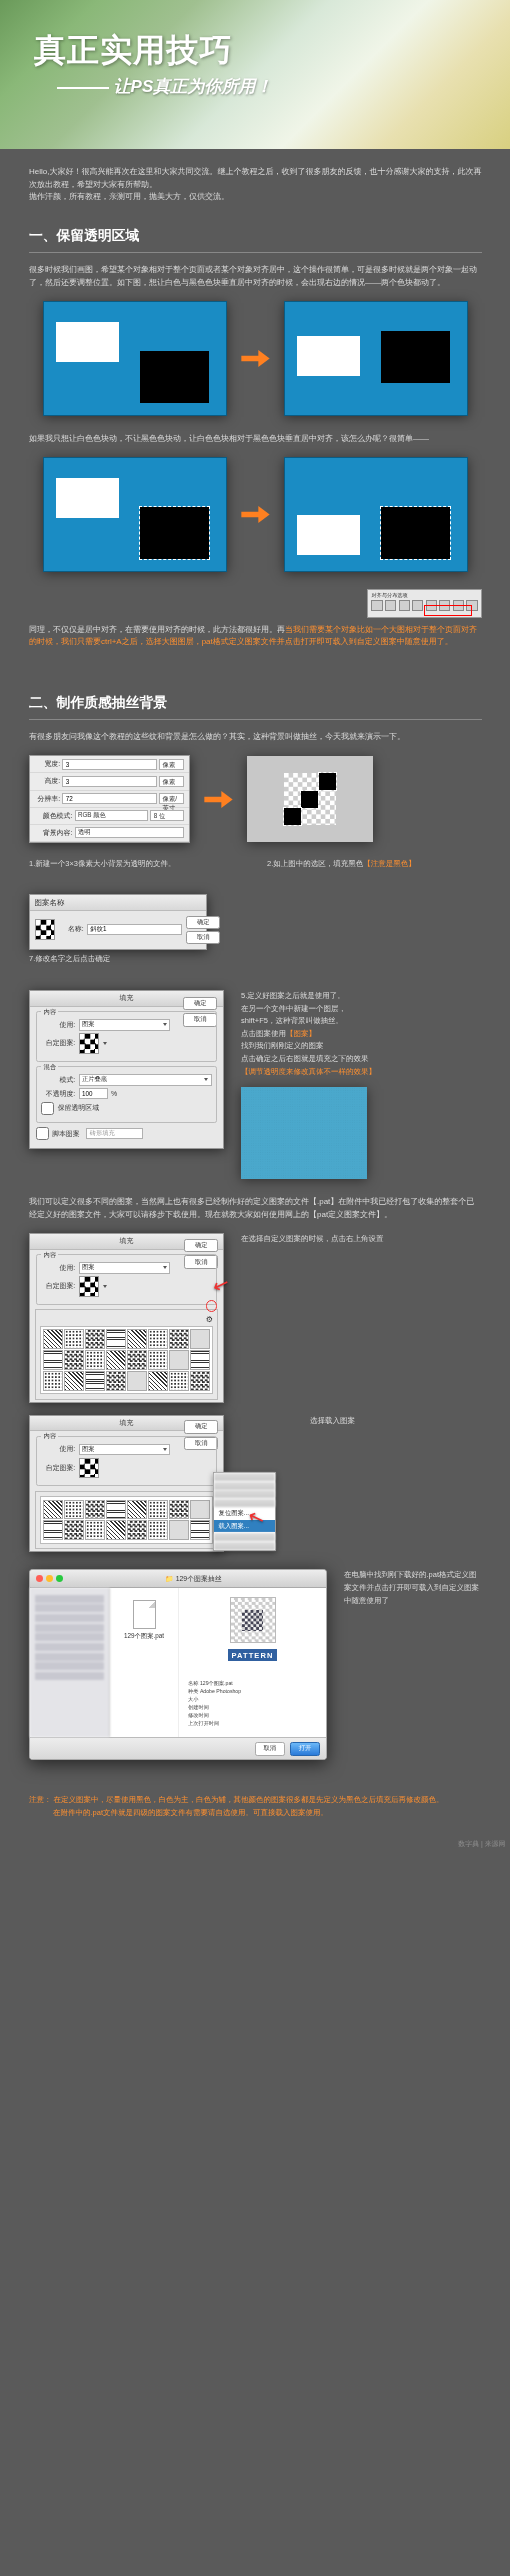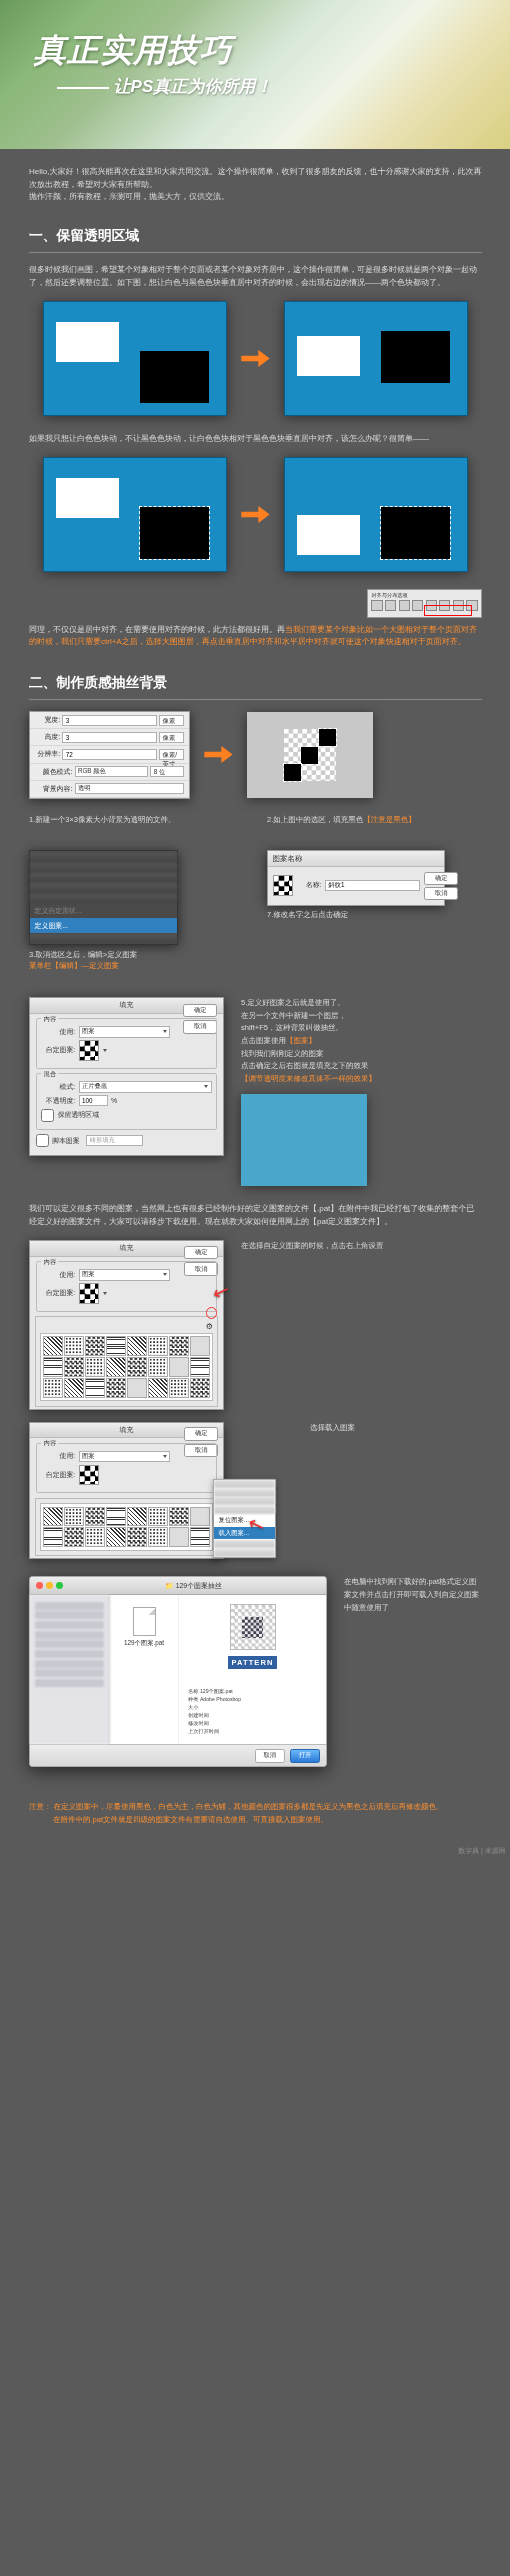--- a/index.html
+++ b/index.html
@@ -8,21 +8,20 @@
   
   .header {
     height: 149px;
     background: linear-gradient(135deg, #6a9a5a 0%, #8ab878 15%, #a0c090 30%, #d8e8d8 50%, #f0f5e8 65%, #e8e0b0 80%, #d8d080 100%);
     padding: 29px 0 0 34px;
     position: relative;
   }
   .title-main {
     font-size: 32px;
     font-weight: bold;
-    font-style: italic;
     color: #fff;
     text-shadow: 1.1px 1.1px 3.4px rgba(0,0,0,0.4);
     letter-spacing: 1.1px;
   }
   .title-sub {
     font-size: 17px;
     font-weight: bold;
     font-style: italic;
     color: #fff;
     text-shadow: 0.6px 0.6px 2.3px rgba(0,0,0,0.4);
@@ -246,21 +245,21 @@
 <div class="header">
   <div class="title-main">真正实用技巧</div>
   <div class="title-sub">
     <span class="title-line"></span><span>让PS真正为你所用！</span>
   </div>
 </div>
 
 <div class="content rel">
 
   <div class="intro">
-    <p>Hello,大家好！很高兴能再次在这里和大家共同交流。这个操作很简单，收到了很多朋友的反馈，也十分感谢大家的支持，此次再次放出教程，希望对大家有所帮助。</p>
+    <p>Hello,大家好！很高兴能再次在这里和大家共同交流。继上个教程之后，收到了很多朋友的反馈，也十分感谢大家的支持，此次再次放出教程，希望对大家有所帮助。</p>
     <p>抛作汗颜，所有教程，亲测可用，抛美大方，仅供交流。</p>
   </div>
 
   <h2 class="section-title">一、保留透明区域</h2>
   <p class="para">很多时候我们画图，希望某个对象相对于整个页面或者某个对象对齐居中，这个操作很简单，可是很多时候就是两个对象一起动了，然后还要调整位置。如下图，想让白色与黑色色块垂直居中对齐的时候，会出现右边的情况——两个色块都动了。</p>
 
   <div class="fig-row">
     <div class="blue-canvas">
       <div class="white-box" style="left:11.5px;top:20px;width:63px;height:40px"></div>
       <div class="black-box" style="right:17px;bottom:11.5px;width:69px;height:52px"></div>
@@ -304,24 +303,25 @@
         <div class="align-btn"></div>
         <div class="align-btn"></div>
         <div class="align-btn"></div>
         <div class="align-btn"></div>
         <div class="align-btn"></div>
       </div>
     </div>
   </div>
 
   <p class="para">
-    <span>同理，不仅仅是居中对齐，在需要使用对齐的时候，此方法都很好用。再</span><span class="highlight">当我们需要某个对象比如一个大图相对于整个页面对齐的时候，我们只需要ctrl+A之后，选择大图图层，再点击垂直居中对齐和水平居中对齐就可使这个对象快速相对于页面对齐。</span>
+    <span>同理，不仅仅是居中对齐，在需要使用对齐的时候，此方法都很好用。再</span><span class="highlight">当我们需要某个对象比如一个大图相对于整个页面对齐的时候，我们只需要ctrl+A之后，选择大图图层，pat格式定义图案文件并点击打开即可载入到自定义图案中随意使用了。</span>
   </p>
 
-  <h2 class="section-title" style="margin-top:25px">二、制作质感抽丝背景</h2>
+  <h2 class="section-title" style="margin-top:45px">二、制作质感抽丝背景</h2>
+  <p class="para">有很多朋友问我像这个教程的这些纹和背景是怎么做的？其实，这种背景叫做抽丝，今天我就来演示一下。</p>
 
   <div class="dialog-row">
     <div class="new-doc-dialog">
       <div class="dlg-row">
           <span class="lbl">宽度:</span>
           <input value="3" style="">
           <span class="unit">像素</span>
         </div>
       <div class="dlg-row">
           <span class="lbl">高度:</span>
@@ -358,36 +358,20 @@
   </div>
 
   <div class="two-col">
     <div class="col caption">1.新建一个3×3像素大小背景为透明的文件。</div>
     <div class="col caption">
       <span>2.如上图中的选区，填充黑色</span><span class="hl">【注意是黑色】</span>
     </div>
   </div>
 
   <div class="two-col">
-    <div class="col">
-      <div class="menu-panel">
-        <div class="blur-row"></div>
-        <div class="blur-row"></div>
-        <div class="blur-row"></div>
-        <div class="blur-row"></div>
-        <div class="blur-row"></div>
-        <div class="plain-row" style="color:#888">定义自定形状...</div>
-        <div class="sharp-row">定义图案...</div>
-        <div class="blur-row"></div>
-      </div>
-      <div class="caption">
-        <span>3.取消选区之后，编辑&gt;定义图案</span><br>
-        <span class="hl">菜单栏【编辑】—定义图案</span>
-      </div>
-    </div>
     <div class="col">
       <div class="name-dialog">
         <div class="title-bar">图案名称</div>
         <div style="display:flex;gap:4.6px">
           <div style="flex:1">
             <div class="name-row">
               <div style="width:20.7px;height:20.7px;background:repeating-conic-gradient(#000 0 25%, #fff 0 50%) 0 0/10.3px 10.3px;border:0.6px solid #999"></div>
               <span class="lbl2">名称:</span>
               <input value="斜纹1" style="">
             </div>

